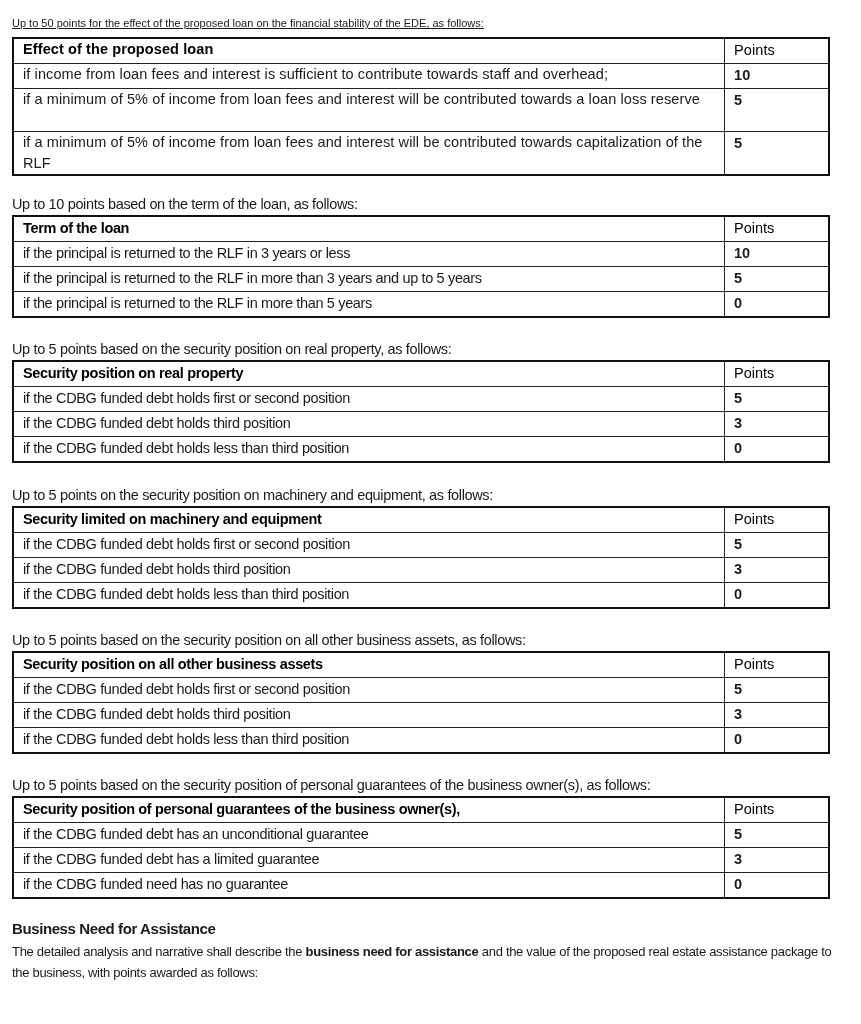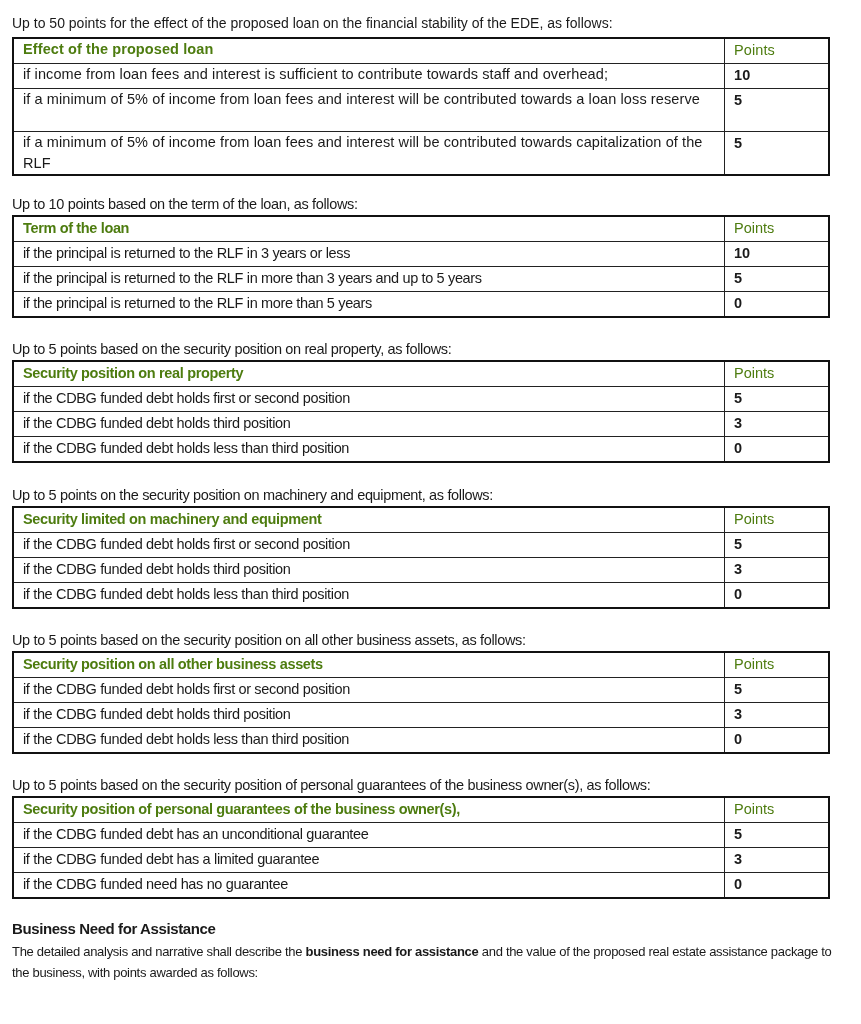--- a/index.html
+++ b/index.html
@@ -17,35 +17,35 @@
   table.score {
     border-collapse: collapse; width: 818px; table-layout: fixed;
     border: 2px solid #111;
   }
   table.score td {
     border: 1px solid #222; padding: 0 0 0 9px;
     font-size: 14.5px; line-height: 22px; vertical-align: top;
     letter-spacing: -0.35px;
   }
   table.score td.pts { width: 94px; padding-left: 9px; font-family: "Liberation Sans", sans-serif; letter-spacing: 0; }
-  table.score tr.head td { font-weight: bold; color: #4d7c0f; }
+  table.score tr.head td { font-weight: bold; color: #000000; }
   table.score tr.head td.pts { font-weight: normal; }
   table.score tr.row td.pts { font-weight: bold; }
   table.score tr td { height: 24px; }
   .t1 td { letter-spacing: 0.1px !important; font-family: "Liberation Sans", sans-serif; }
   .t1 td.text { line-height: 21px; }
   .heading { position: absolute; left: 12px; top: 920px; font-size: 15px; font-weight: bold; letter-spacing: -0.4px; }
   .para { position: absolute; left: 12px; top: 941px; width: 830px; font-size: 13px; line-height: 21px; letter-spacing: -0.3px; }
   .para b { font-weight: bold; }
 </style>
 </head>
 <body>
 
 <div class="section" style="top:14px;">
-  <div class="intro" style="font-family:'Liberation Sans',sans-serif;letter-spacing:0;font-size:14px;">Up to 50 points for the effect of the proposed loan on the financial stability of the EDE, as follows:</div>
+  <div class="intro" style="font-family:'Liberation Sans',sans-serif;letter-spacing:0;font-size:11px;text-decoration:underline;">Up to 50 points for the effect of the proposed loan on the financial stability of the EDE, as follows:</div>
   <table class="score t1" style="margin-top:3px;">
     <tbody>
         <tr class="head">
       <td class="text">Effect of the proposed loan</td>
       <td class="pts">Points</td>
     </tr>
     <tr class="row">
       <td class="text">if income from loan fees and interest is sufficient to contribute towards staff and overhead;</td>
       <td class="pts">10</td>
     </tr>

